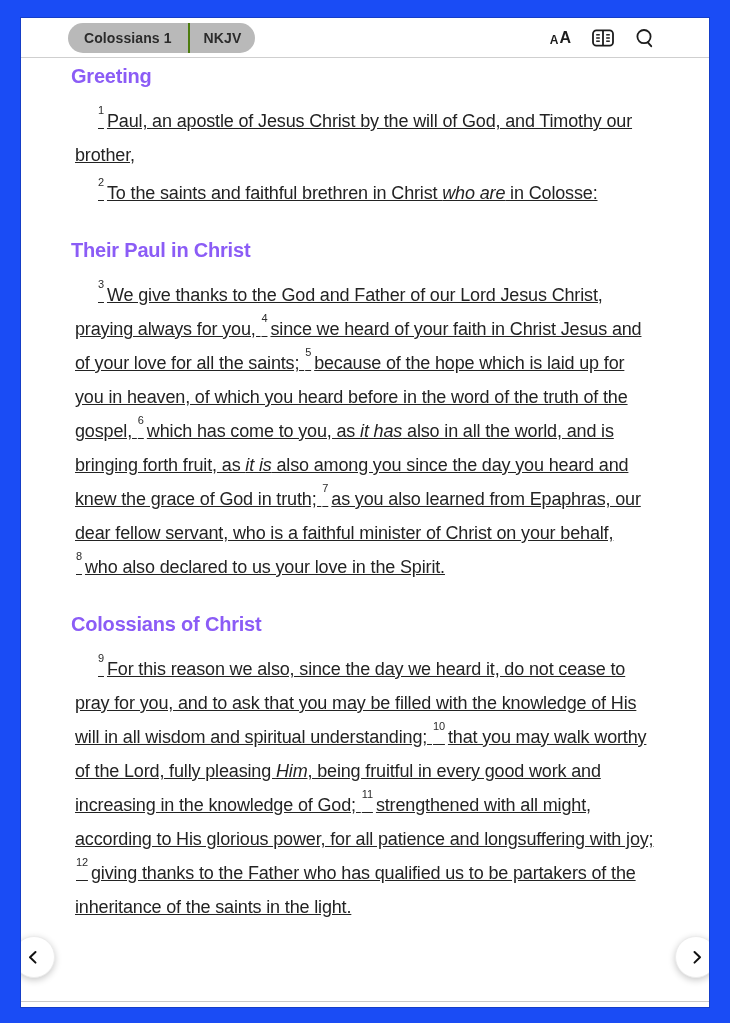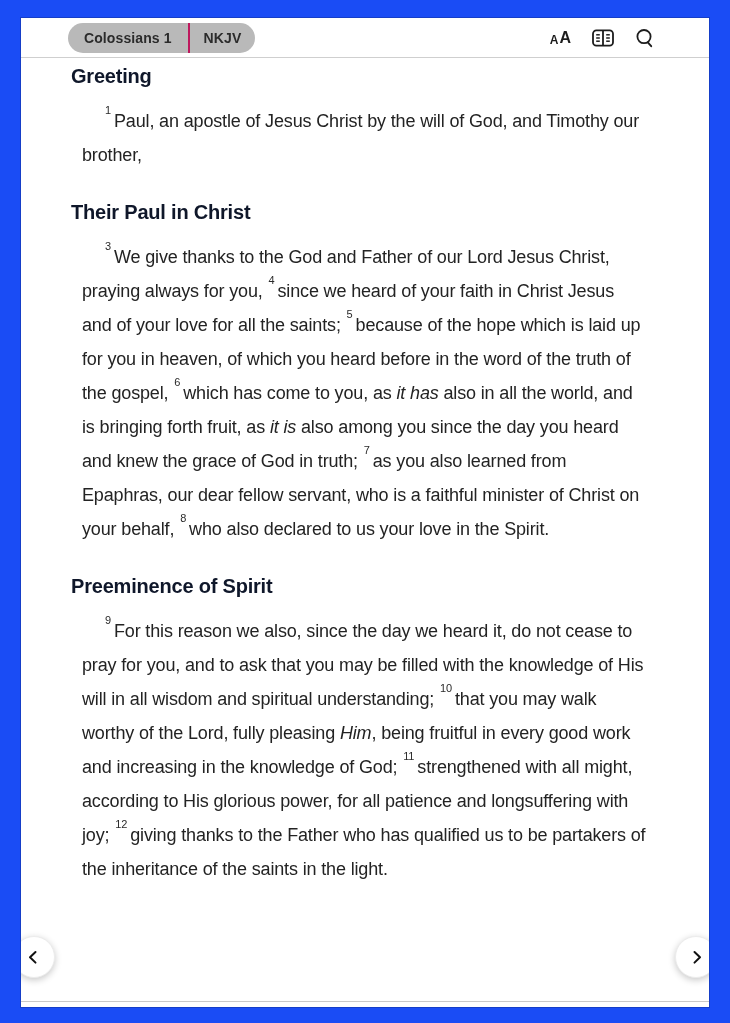--- a/index.html
+++ b/index.html
@@ -23,42 +23,42 @@
   .ref-pill{
     display:flex;align-items:stretch;height:30px;border-radius:16px;
     overflow:hidden;cursor:pointer;
   }
   .pill-seg{
     background:var(--pill-gray,#b9b9b9);color:#2b2b2b;
     font-size:14px;font-weight:700;letter-spacing:.1px;
     display:flex;align-items:center;padding:0 16px;border:none;
     font-family:"Liberation Sans",sans-serif;
   }
-  .pill-seg.version{border-left:2px solid #be185d;padding:0 14px;}
+  .pill-seg.version{border-left:2px solid #4d7c0f;padding:0 14px;}
   .header-icons{margin-left:auto;display:flex;align-items:center;gap:17px;}
   .hicon{
     background:none;border:none;padding:2px;color:#1c1c1c;cursor:pointer;
     display:flex;align-items:flex-end;font-family:"Liberation Sans",sans-serif;
   }
   .aa-small{font-size:12px;font-weight:700;line-height:1;}
   .aa-big{font-size:16px;font-weight:700;line-height:1;}
   
   .viewport{
     height:944px;overflow:hidden;box-sizing:border-box;
     padding:0 50px;border-bottom:1px solid #c9c9c9;
     color:#232323;
   }
   .section-heading{
-    font-size:20px;line-height:28px;font-weight:700;color:#0f172a;
+    font-size:20px;line-height:28px;font-weight:700;color:#8b5cf6;
     letter-spacing:-.2px;margin:26px 0 14px;
   }
   .section-heading:first-child{margin-top:4px;}
   .verse-para{
-    margin:11px;font-size:18px;line-height:34px;letter-spacing:-.15px;
-    text-indent:22px;color:#232323;
+    margin:4px;font-size:18px;line-height:34px;letter-spacing:-.15px;
+    text-indent:22px;color:#232323;text-decoration:underline;
   }
   .verse-para em{font-style:italic;}
   .vn{
     font-size:11px;line-height:0;position:relative;top:-6px;
     margin:0 3px 0 1px;color:#2a2a2a;font-style:normal;
   }
   
   .nav-circle{
     position:absolute;width:42px;height:42px;border-radius:50%;
     background:#fff;border:1px solid #ececec;
@@ -102,23 +102,24 @@
           <line x1="12.8" y1="14.4" x2="16.2" y2="18.2" stroke-width="1.9" stroke-linecap="round"></line>
         </svg>
       </button>
     </div>
   </div>
 
   <div class="viewport">
     <div>
         <h2 class="section-heading">Greeting</h2>
         <p class="verse-para"><sup class="vn">1</sup>Paul, an apostle of Jesus Christ by the will of God, and Timothy our brother,</p>
+        <p class="verse-para"><sup class="vn">2</sup>To the saints and faithful brethren in Christ <em>who are</em> in Colosse:</p>
         <h2 class="section-heading">Their Paul in Christ</h2>
         <p class="verse-para"><sup class="vn">3</sup>We give thanks to the God and Father of our Lord Jesus Christ, praying always for you, <sup class="vn">4</sup>since we heard of your faith in Christ Jesus and of your love for all the saints; <sup class="vn">5</sup>because of the hope which is laid up for you in heaven, of which you heard before in the word of the truth of the gospel, <sup class="vn">6</sup>which has come to you, as <em>it has</em> also in all the world, and is bringing forth fruit, as <em>it is</em> also among you since the day you heard and knew the grace of God in truth; <sup class="vn">7</sup>as you also learned from Epaphras, our dear fellow servant, who is a faithful minister of Christ on your behalf, <sup class="vn">8</sup>who also declared to us your love in the Spirit.</p>
-        <h2 class="section-heading">Preeminence of Spirit</h2>
+        <h2 class="section-heading">Colossians of Christ</h2>
         <p class="verse-para"><sup class="vn">9</sup>For this reason we also, since the day we heard it, do not cease to pray for you, and to ask that you may be filled with the knowledge of His will in all wisdom and spiritual understanding; <sup class="vn">10</sup>that you may walk worthy of the Lord, fully pleasing <em>Him</em>, being fruitful in every good work and increasing in the knowledge of God; <sup class="vn">11</sup>strengthened with all might, according to His glorious power, for all patience and longsuffering with joy; <sup class="vn">12</sup>giving thanks to the Father who has qualified us to be partakers of the inheritance of the saints in the light.</p>
       </div>
   </div>
 
   <button class="nav-circle nav-prev">
     <svg width="24" height="24" viewBox="0 0 24 24" fill="none" stroke="#111">
       <path d="M13.5 7 L8 12.3 L13.5 17.6" stroke-width="2" stroke-linecap="round" stroke-linejoin="round"></path>
     </svg>
   </button>
   <button class="nav-circle nav-next">

